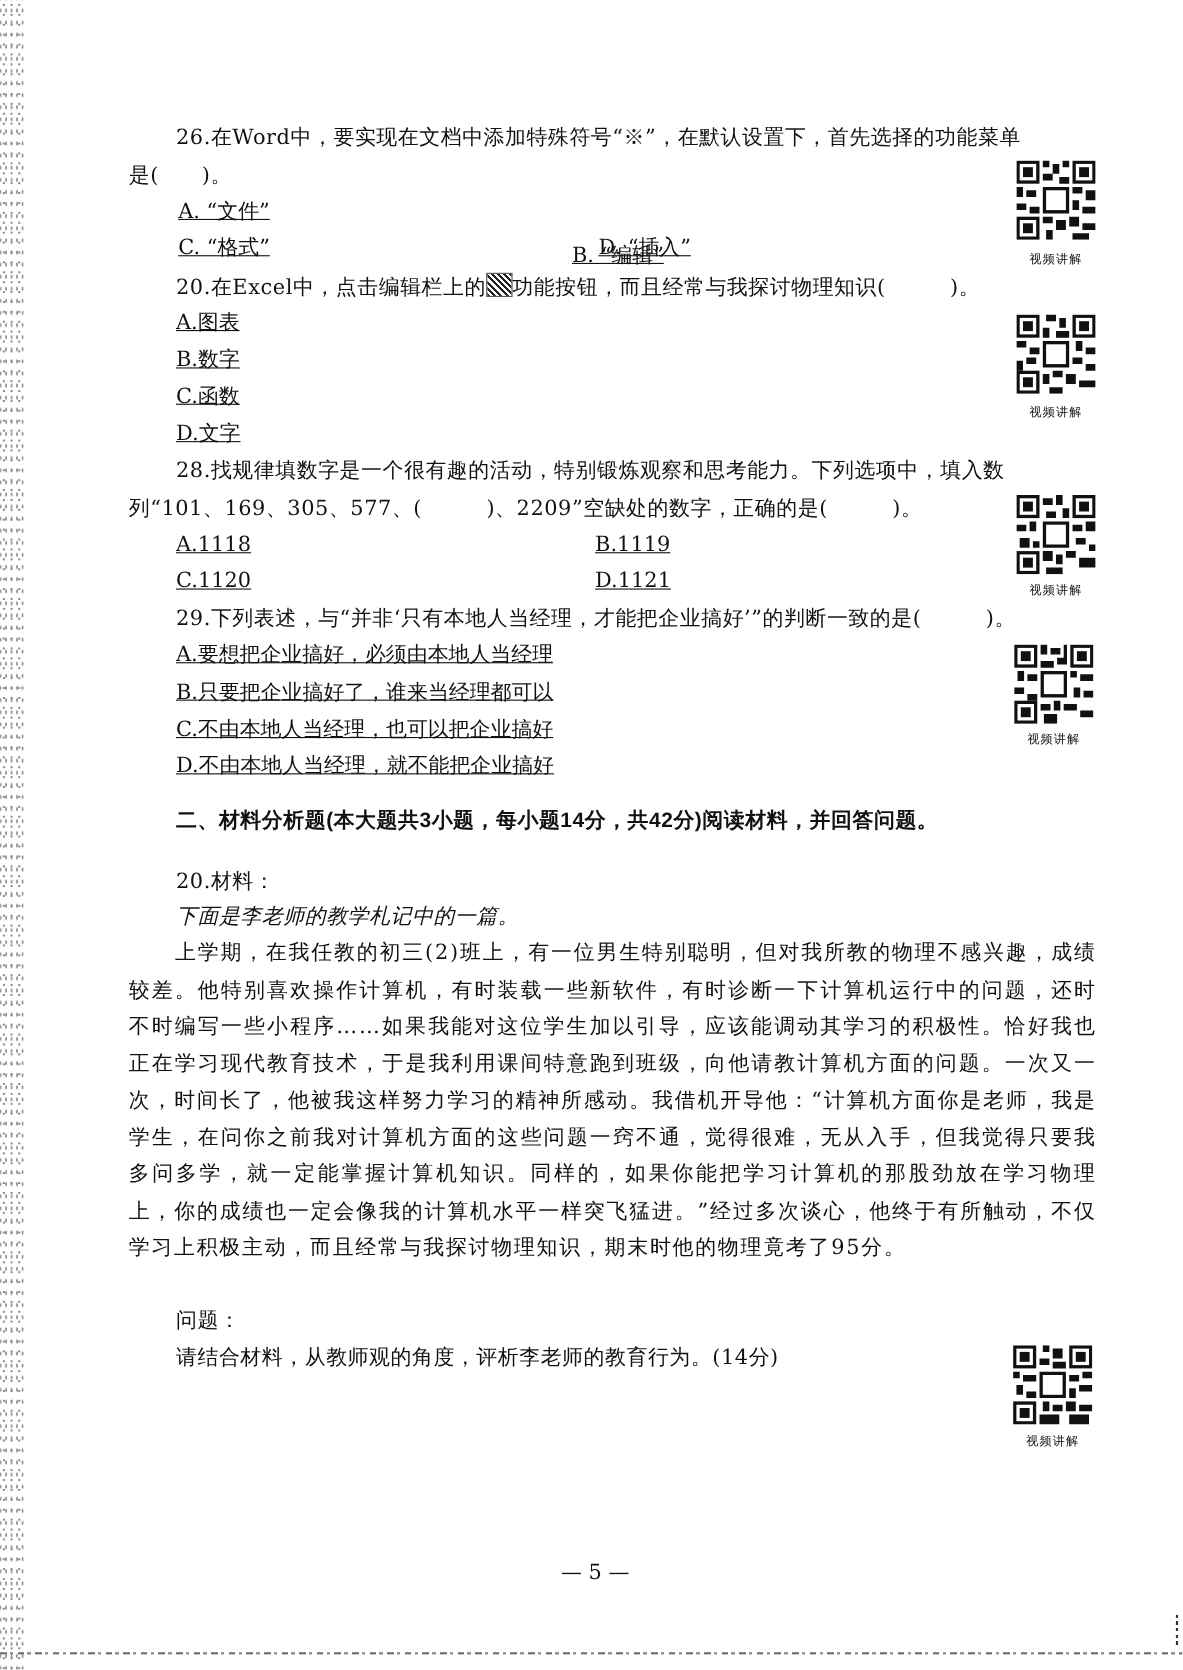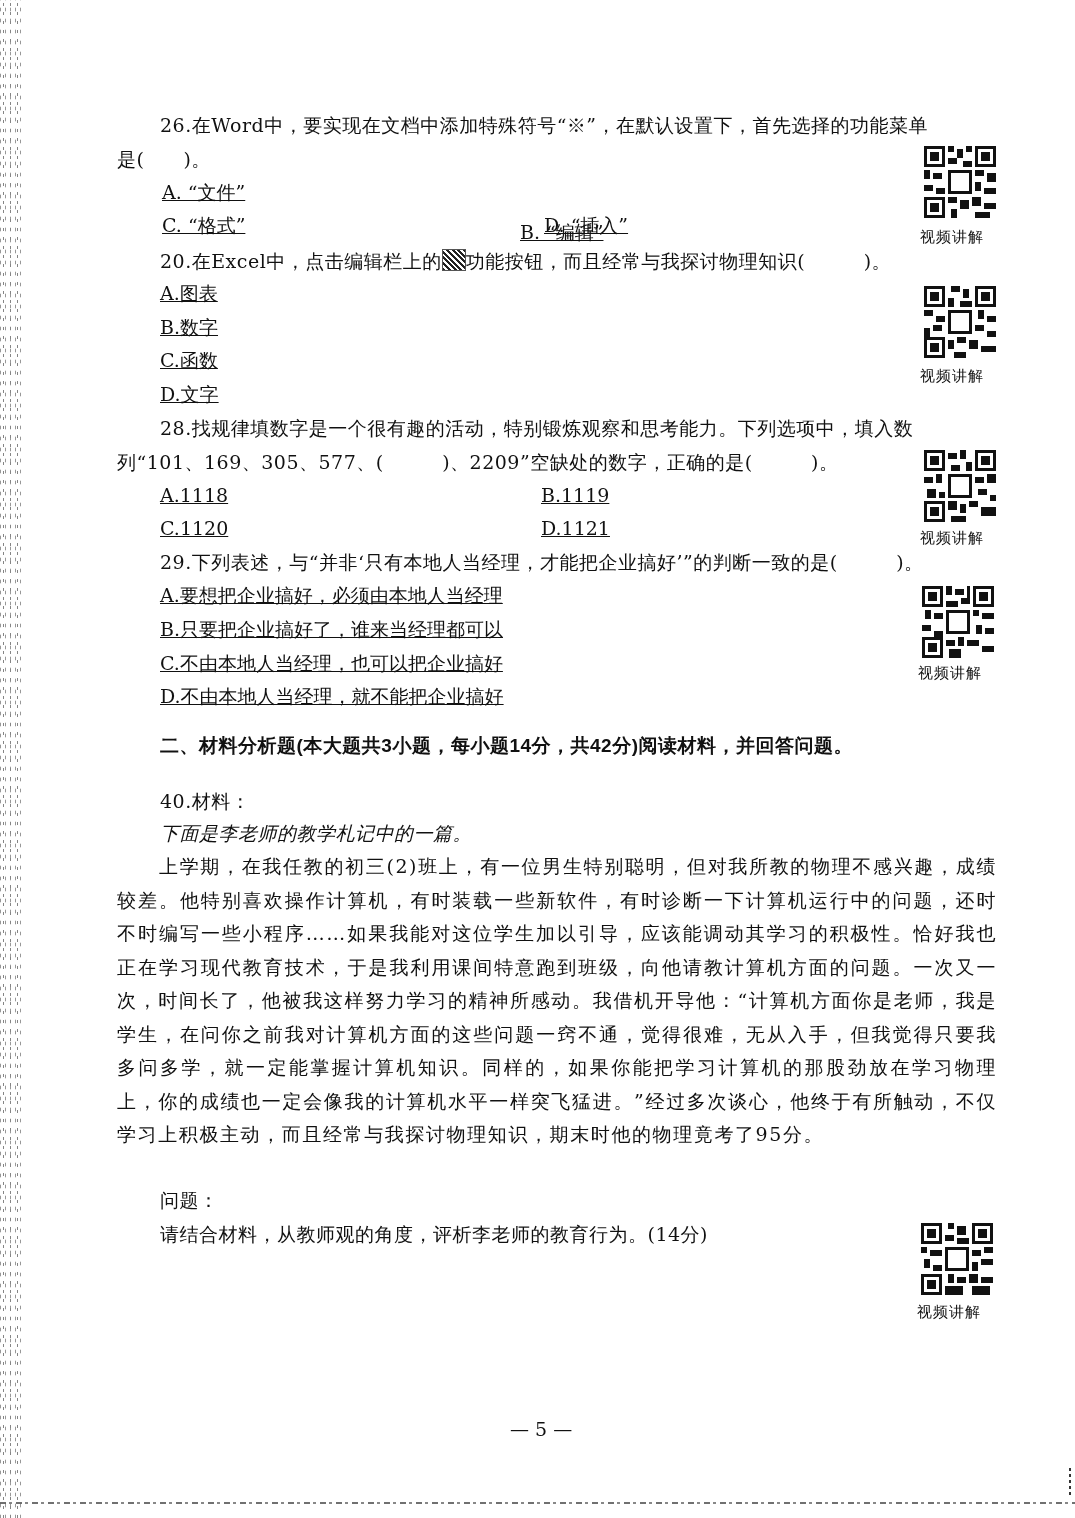--- a/index.html
+++ b/index.html
@@ -25,21 +25,21 @@
     position:absolute; right:4px; bottom:20px; width:2px; height:30px;
     background:repeating-linear-gradient(180deg,#333 0 3px,transparent 3px 6px);
   }
   .line { position:absolute; font-size:19px; line-height:26px; white-space:nowrap; letter-spacing:0.5px; }
   .opt { position:absolute; font-size:19px; line-height:26px; white-space:nowrap;text-decoration:underline; }
   .section-title { position:absolute; font-size:19px; font-weight:bold; font-family:Liberation Sans, sans-serif; white-space:nowrap; letter-spacing:0.5px; }
   .body-text { position:absolute; left:117px; width:880px; font-size:19px; line-height:33.5px; letter-spacing:1.6px; text-align:justify; }
   .qr {
     position:absolute; width:72px; height:72px;
   }
-  .qr-caption { position:absolute; font-size:15px; width:80px; letter-spacing:1px; }
+  .qr-caption { position:absolute; font-size:11px; width:80px; text-align:center; letter-spacing:1px; }
   .page-num { position:absolute; left:510px; top:1418px; font-size:19px; white-space:nowrap; }
   .excel-icon { display:inline-block; width:22px; height:20px; vertical-align:-3px;
     background:repeating-linear-gradient(45deg,#222 0 2px,#fff 2px 4px); border:1px solid #555; }
 </style>
 </head>
 <body>
 
 <div class="speckle-left"></div>
 
 <div class="line" style="left:160px;top:112px;">26.在Word中，要实现在文档中添加特殊符号“※”，在默认设置下，首先选择的功能菜单</div>
@@ -125,21 +125,21 @@
   <rect x="0" y="17" width="7" height="7" fill="#111"></rect>
     <rect x="1" y="18" width="5" height="5" fill="#fff"></rect>
     <rect x="2" y="19" width="3" height="3" fill="#111"></rect>
   <path d="M8 0h2v3h-2zM11 1h3v2h-3zM15 0h1v4h-1zM8 5h4v2h-4zM13 4h3v2h-3zM1 8h2v3h-2zM4 9h3v2h-3zM17 8h2v2h-2zM20 9h4v2h-4zM8 8h8v8h-8zM0 13h3v2h-3zM4 15h3v2h-3zM18 13h2v3h-2zM21 14h3v2h-3zM8 18h3v2h-3zM12 17h2v3h-2zM15 18h4v2h-4zM20 20h4v2h-4zM9 21h4v3h-4z" fill="#111"></path>
   <rect x="9" y="9" width="6" height="6" fill="#fff"></rect>
 </svg>
 <div class="qr-caption" style="left:918px;top:664px;">视频讲解</div>
 
 <div class="section-title" style="left:160px;top:733px;">二、材料分析题(本大题共3小题，每小题14分，共42分)阅读材料，并回答问题。</div>
 
-<div class="line" style="left:160px;top:788px;">40.材料：</div>
+<div class="line" style="left:160px;top:788px;">20.材料：</div>
 <div class="line" style="left:160px;top:820px;font-style:italic;">下面是李老师的教学札记中的一篇。</div>
 <div class="body-text" style="top:850px;text-indent:42px;">上学期，在我任教的初三(2)班上，有一位男生特别聪明，但对我所教的物理不感兴趣，成绩较差。他特别喜欢操作计算机，有时装载一些新软件，有时诊断一下计算机运行中的问题，还时不时编写一些小程序……如果我能对这位学生加以引导，应该能调动其学习的积极性。恰好我也正在学习现代教育技术，于是我利用课间特意跑到班级，向他请教计算机方面的问题。一次又一次，时间长了，他被我这样努力学习的精神所感动。我借机开导他：“计算机方面你是老师，我是学生，在问你之前我对计算机方面的这些问题一窍不通，觉得很难，无从入手，但我觉得只要我多问多学，就一定能掌握计算机知识。同样的，如果你能把学习计算机的那股劲放在学习物理上，你的成绩也一定会像我的计算机水平一样突飞猛进。”经过多次谈心，他终于有所触动，不仅学习上积极主动，而且经常与我探讨物理知识，期末时他的物理竟考了95分。</div>
 <div class="line" style="left:160px;top:1187px;">问题：</div>
 <div class="line" style="left:160px;top:1221px;">请结合材料，从教师观的角度，评析李老师的教育行为。(14分)</div>
 <svg class="qr" style="left:921px;top:1223px;" viewBox="0 0 24 24">
   <rect x="0" y="0" width="24" height="24" fill="#fff"></rect>
   <rect x="0" y="0" width="7" height="7" fill="#111"></rect>
     <rect x="1" y="1" width="5" height="5" fill="#fff"></rect>
     <rect x="2" y="2" width="3" height="3" fill="#111"></rect>
   <rect x="17" y="0" width="7" height="7" fill="#111"></rect>

